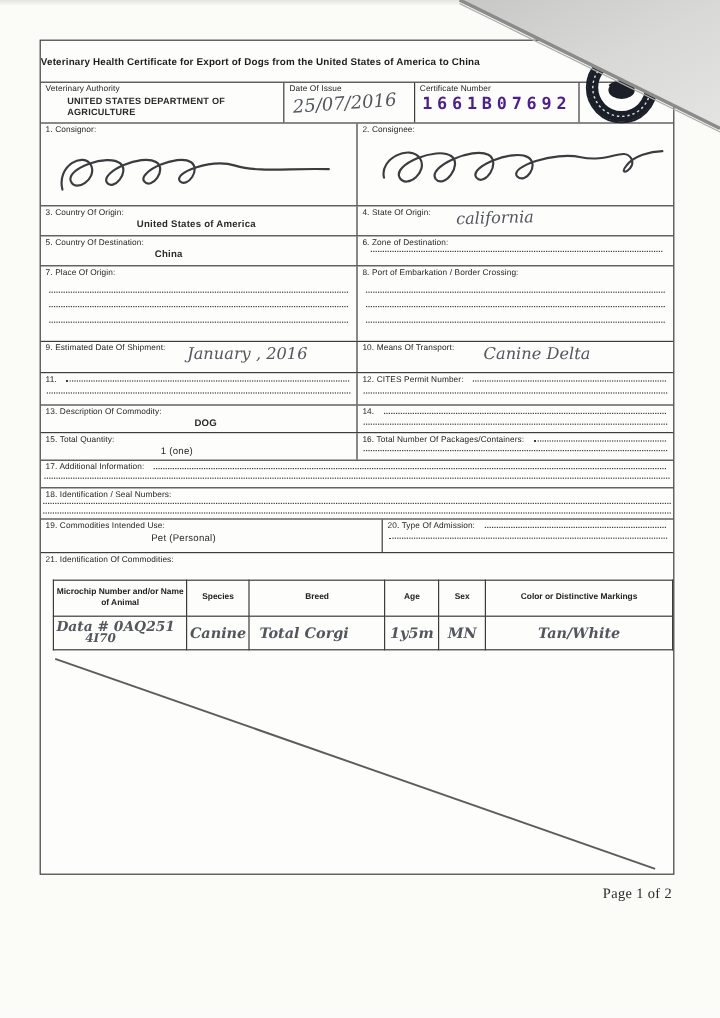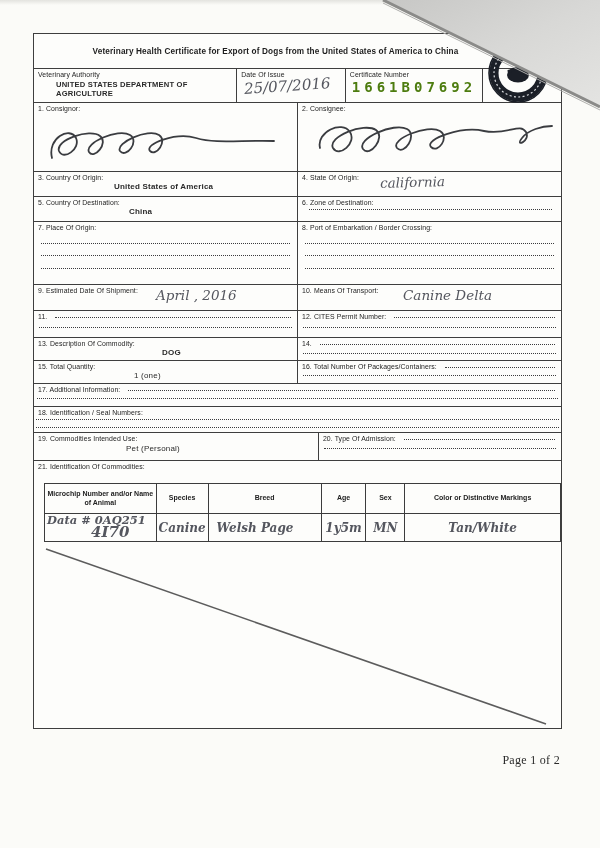--- a/index.html
+++ b/index.html
@@ -21,32 +21,32 @@
   .cell + .cell{border-left:1.2px solid #3e3e3e;}
   .lbl{display:block;font-size:6.9px;letter-spacing:.1px;padding:2px 3px 0 4px;color:#232323;white-space:nowrap;}
   .val{font-size:8px;font-weight:bold;letter-spacing:.2px;color:#2a2a2a;}
   .hw{font-family:"DejaVu Serif",serif;font-style:italic;color:#54565e;}
   .dl{border-bottom:1.7px dotted #3b3b3d;height:0;}
   .ldl{display:flex;align-items:flex-end;}
   .ldl .lbl{padding-bottom:0;}
   .ldl .dl{flex:1;margin:0 6px 2px 5px;}
 
   
-  .r-title{height:35px;display:flex;align-items:center;justify-content:center;}
+  .r-title{height:35px;display:flex;align-items:center;justify-content:flex-start;}
   .r-title span{font-size:8.2px;font-weight:bold;letter-spacing:.15px;padding-right:44px;}
 
   
   .r-head{height:34px;}
   .c-auth{width:203px;}
   .c-auth .val{display:block;margin:2px 0 0 22px;font-size:7.6px;}
   .c-date{width:109px;}
   .c-date .hw{position:absolute;left:7px;top:8px;font-size:15px;transform:rotate(-4deg);white-space:nowrap;}
   .c-cert{width:138px;}
   .c-cert .cert-num{display:block;margin:1px 0 0 6px;font-family:"DejaVu Sans Mono",monospace;
-    font-size:14px;font-weight:bold;letter-spacing:4px;color:#4d7c0f;white-space:nowrap;}
+    font-size:14px;font-weight:bold;letter-spacing:4px;color:#4c1d95;white-space:nowrap;}
   .c-seal{width:79px;}
 
   
   .r-consign{height:69px;}
   .c-half-l{width:264px;}
   .c-half-r{width:265px;}
   .scribble{position:absolute;left:10px;top:15px;}
   .scribble2{position:absolute;left:14px;top:9px;}
 
   .r-origin{height:25px;}
@@ -86,25 +86,25 @@
   .c-adm .dl-below{margin:6px 5px 0 5px;}
 
   .r-21{height:269px;border-bottom:none;}
 
   table.id-table{border-collapse:collapse;margin:13px 0 0 10px;table-layout:fixed;}
   .id-table th,.id-table td{border:1.1px solid #3c3c3c;padding:0 2px;box-sizing:border-box;font-weight:bold;}
   .id-table th{font-size:7px;font-weight:bold;text-align:center;line-height:1.25;height:30px;color:#222;}
   .id-table td{height:28px;vertical-align:middle;}
   .td-hw{font-family:"DejaVu Serif",serif;font-style:italic;color:#54565e;font-size:12px;text-align:center;}
   .td-chip{text-align:left;padding-left:5px;font-size:11.5px;line-height:1;}
-  .td-chip .chip2{display:block;margin:-1px 0 0 44px;font-size:15px;}
+  .td-chip .chip2{display:block;margin:-1px 0 0 24px;font-size:10px;}
 
   .diag-svg{position:absolute;left:0;top:0;width:529px;height:269px;pointer-events:none;}
 
-  .footer-page{position:absolute;right:40px;top:753px;font-family:"Liberation Serif",serif;
+  .footer-page{position:absolute;right:40px;top:737px;font-family:"Liberation Serif",serif;
     font-size:12px;color:#2a2a2a;letter-spacing:.3px;}
 
   .seal-svg{position:absolute;left:486px;top:41px;z-index:4;}
   .fold-svg{position:absolute;left:0;top:0;z-index:5;}
 </style>
 </head>
 <body>
 
 <div class="scan-edge-top"></div>
 
@@ -189,21 +189,21 @@
         <div class="dl"></div>
         <div class="dl"></div>
       </div>
     </div>
   </div>
 
   <div class="row r-ship">
     <div class="cols">
       <div class="cell c-half-l">
         <span class="lbl">9. Estimated Date Of Shipment:</span>
-        <span class="hw hw-shipdate">April , 2016</span>
+        <span class="hw hw-shipdate">January , 2016</span>
       </div>
       <div class="cell c-half-r">
         <span class="lbl">10. Means Of Transport:</span>
         <span class="hw hw-transport">Canine Delta</span>
       </div>
     </div>
   </div>
 
   <div class="row r-1112">
     <div class="cols">
@@ -306,21 +306,21 @@
         <th>Age</th>
         <th>Sex</th>
         <th>Color or Distinctive Markings</th>
       </tr>
       <tr>
         <td class="td-hw td-chip">
           <span>Data # 0AQ251</span>
           <span class="chip2">4I70</span>
         </td>
         <td class="td-hw">Canine</td>
-        <td class="td-hw" style="text-align:left;padding-left:8px;">Welsh Page</td>
+        <td class="td-hw" style="text-align:left;padding-left:8px;">Total Corgi</td>
         <td class="td-hw">1y5m</td>
         <td class="td-hw">MN</td>
         <td class="td-hw">Tan/White</td>
       </tr>
     </tbody>
       </table>
 
     <svg class="diag-svg" viewBox="0 0 529 269">
       <line x1="12" y1="88" x2="512" y2="263" stroke="#5c5c5c" stroke-width="1.6"></line>
     </svg>

